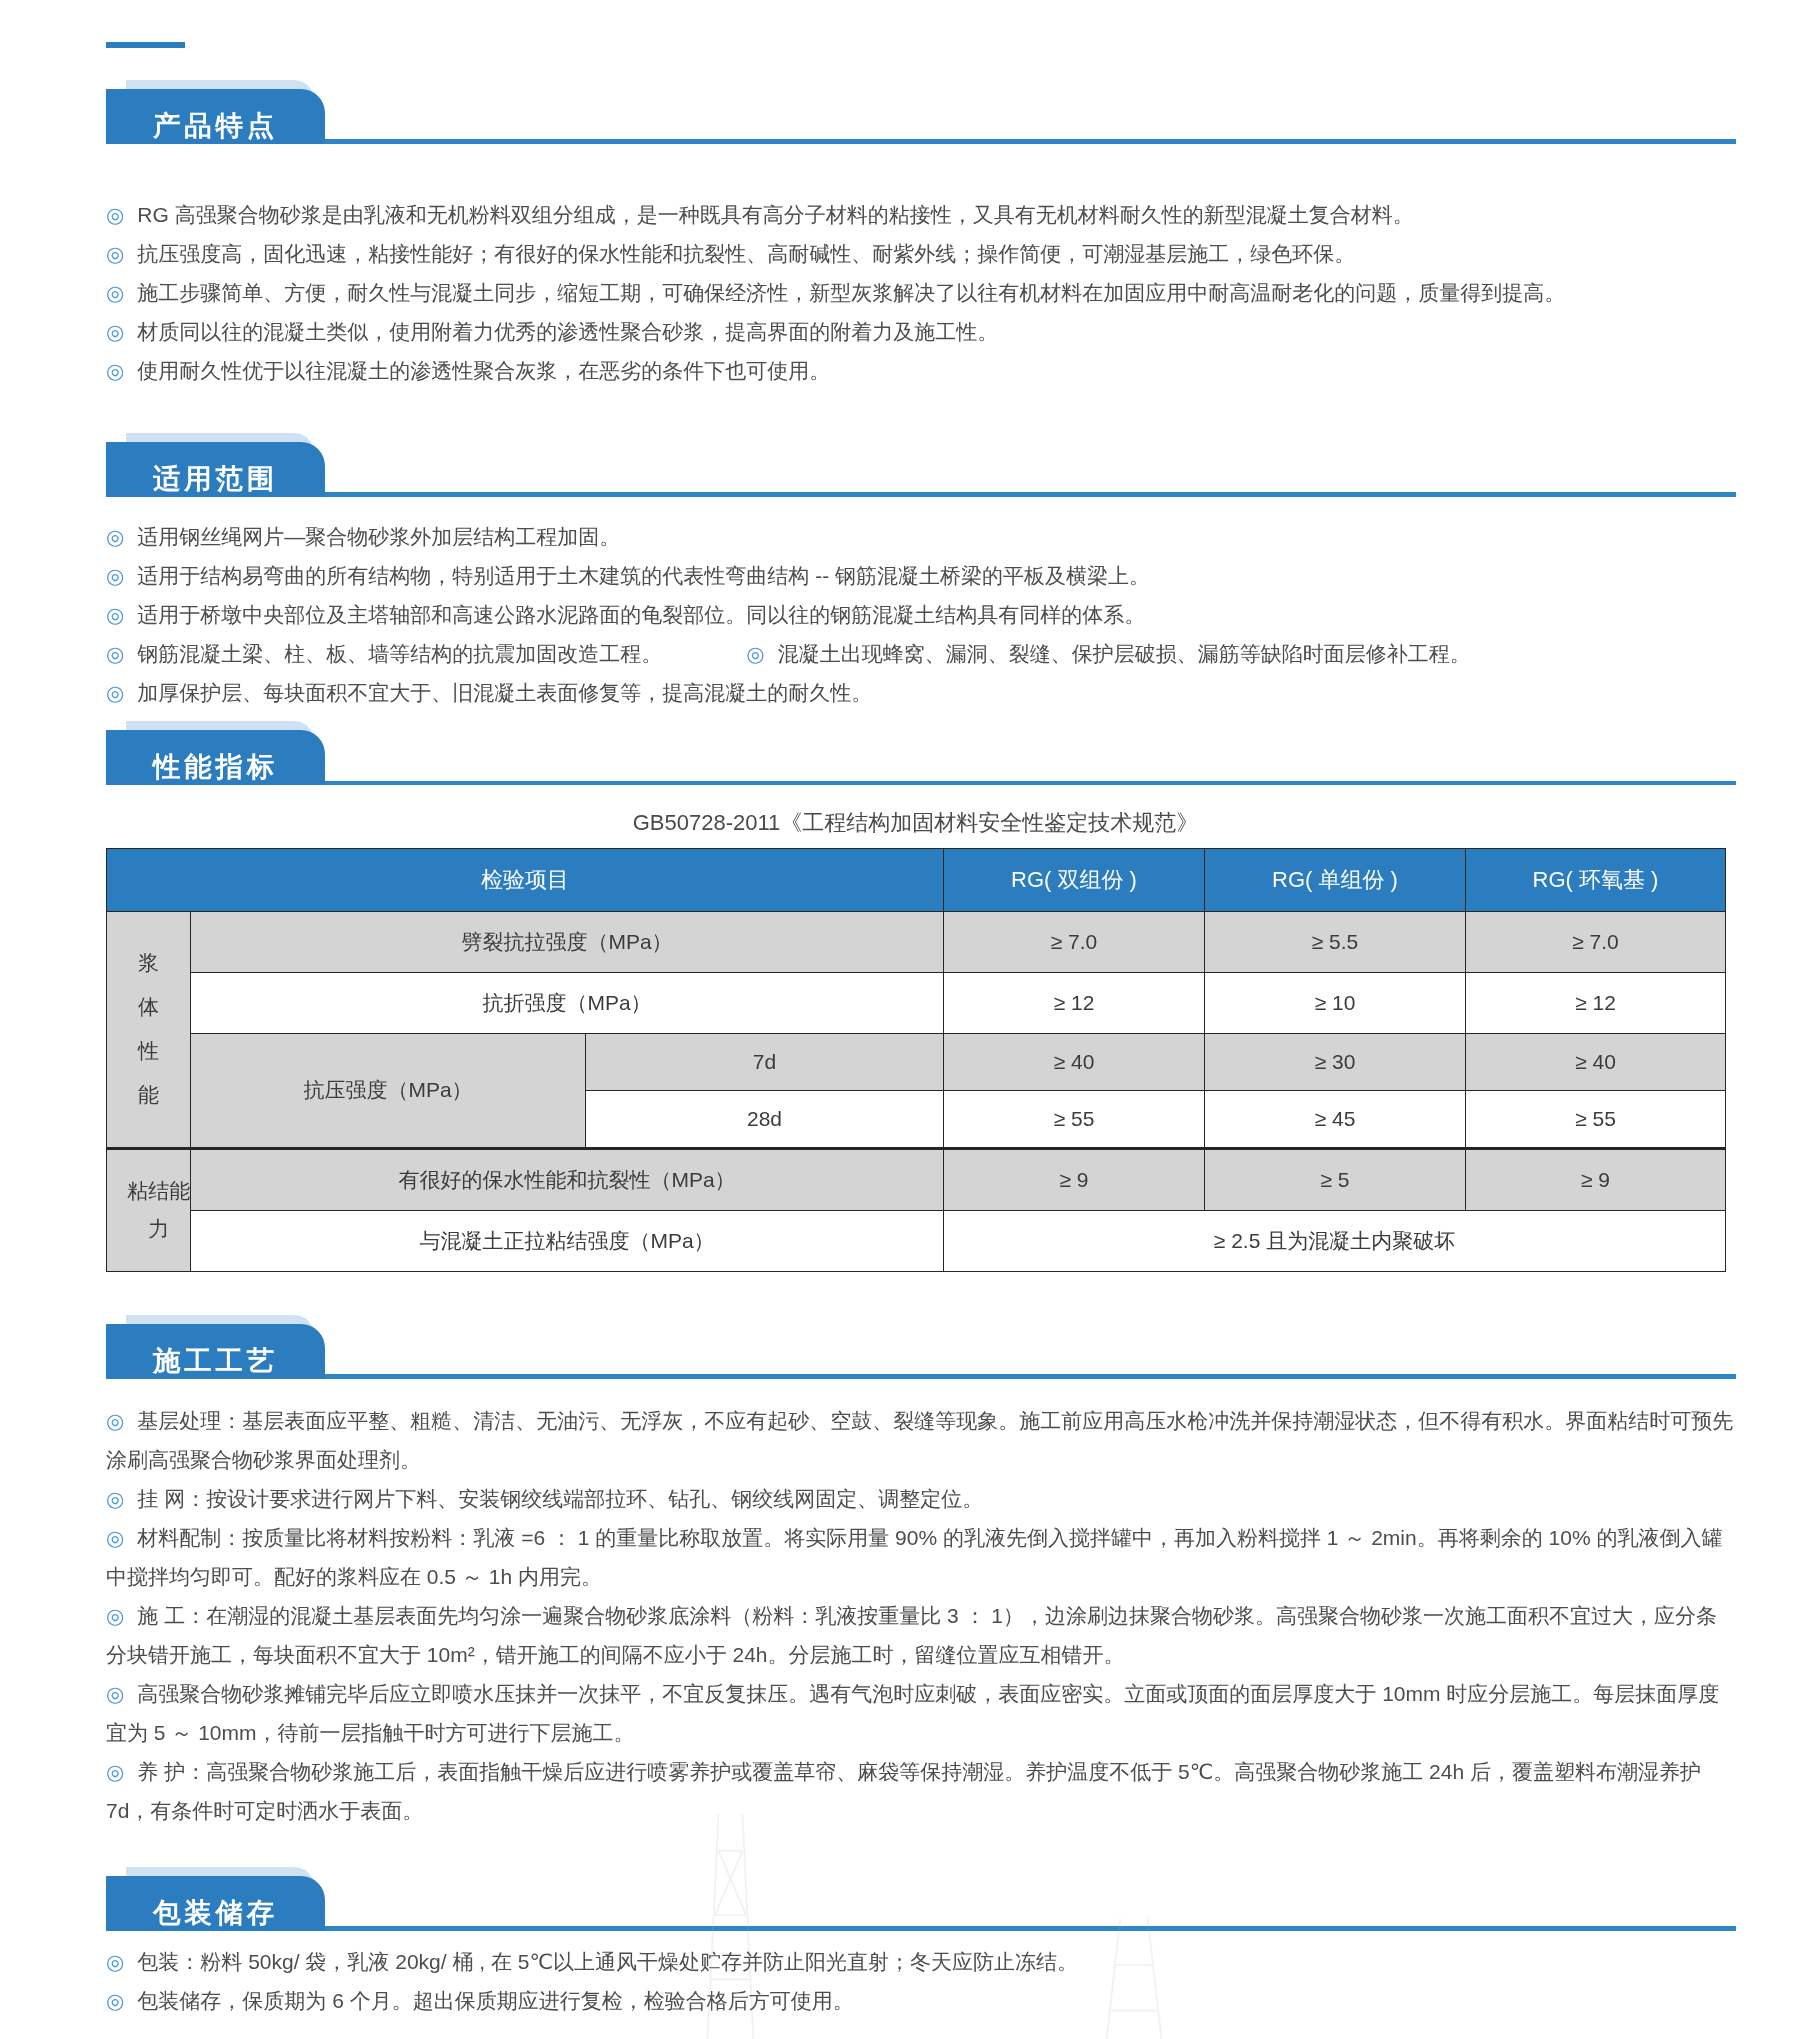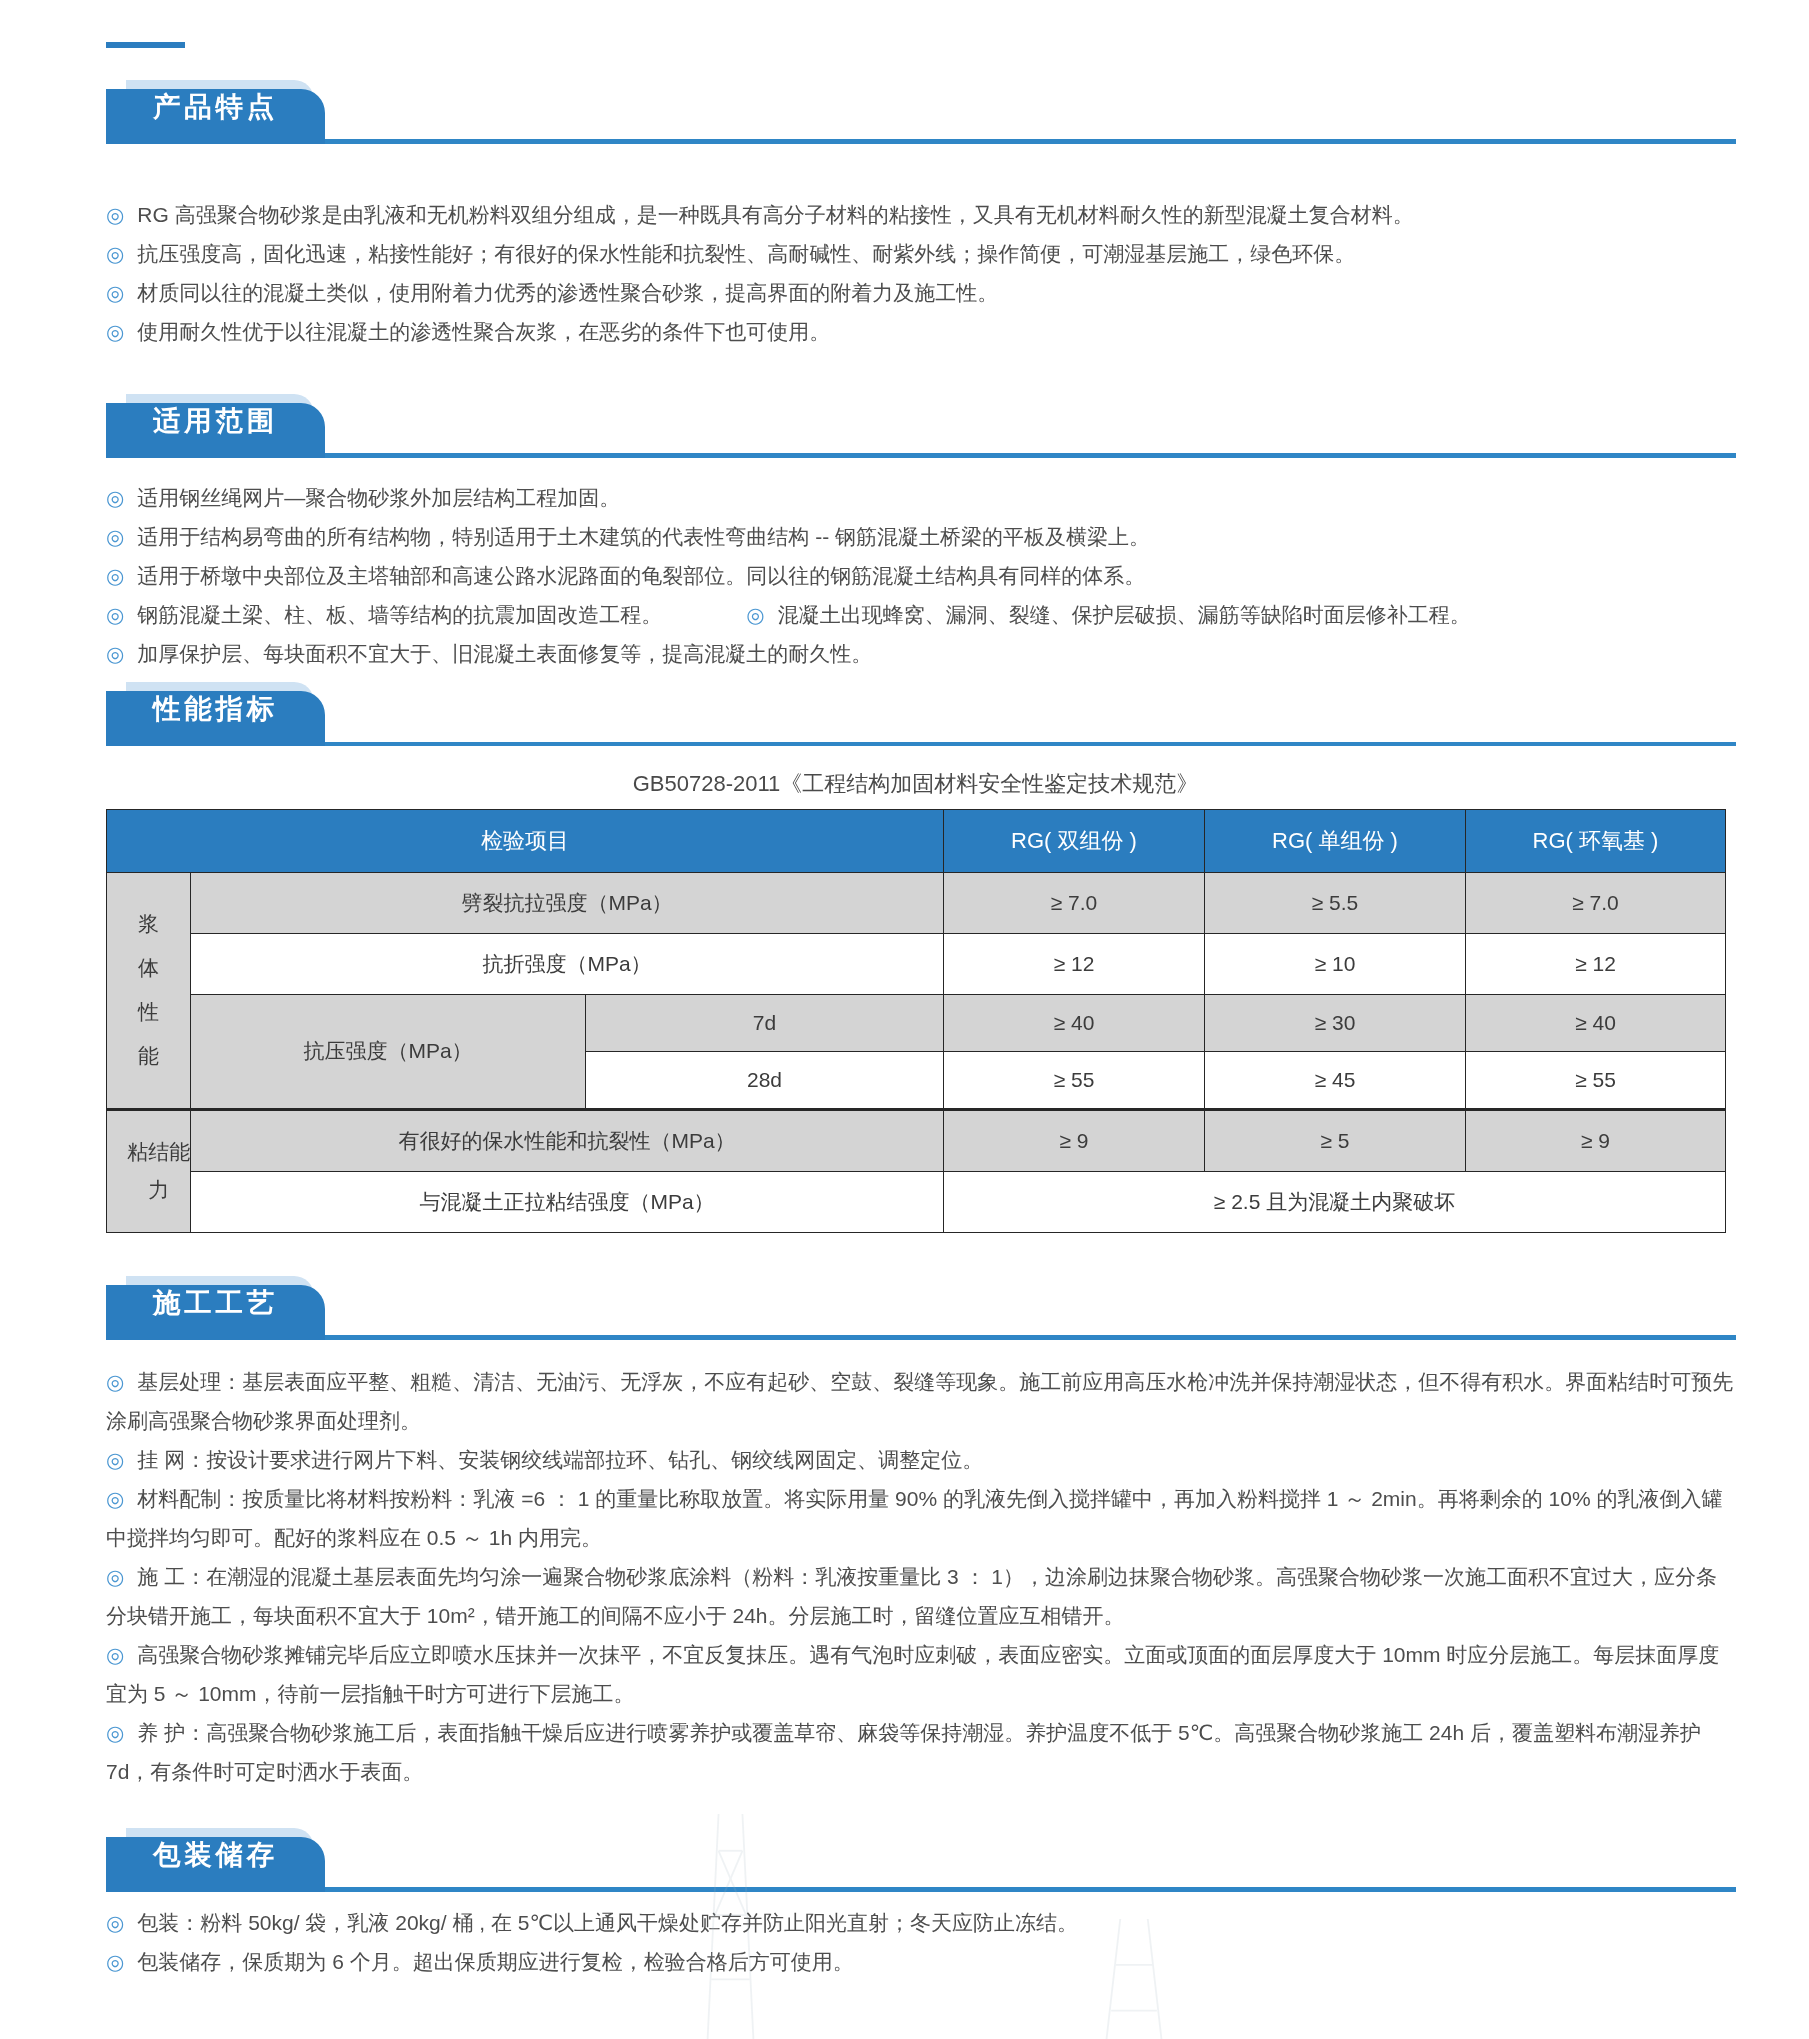--- a/index.html
+++ b/index.html
@@ -27,21 +27,21 @@
   .title-dash{width:79px;height:5.5px;background:var(--accent);margin-top:42px;}
 
   .sec-head{position:relative;height:59px;}
   .sec-rule{position:absolute;left:0;right:0;bottom:0;height:4.6px;background:var(--rule);}
   .badge-shadow{
     position:absolute;left:20px;bottom:22px;width:188px;height:42px;
     background:var(--accent_light);border-radius:0 20px 0 0;
   }
   .badge{
     position:absolute;left:0;bottom:0;width:219px;height:55px;background:var(--accent);
-    border-radius:0 24px 0 0;display:flex;align-items:flex-start;justify-content:center;
+    border-radius:0 24px 0 0;display:flex;align-items:flex-end;justify-content:center;
   }
   .badge span{color:#ffffff;font-size:27.5px;font-weight:bold;letter-spacing:3.7px;}
 
   .mt-feat-head{margin-top:37px;}
   .mt-feat{margin-top:51px;}
   .mt-scope-head{margin-top:48px;}
   .mt-scope{margin-top:20px;}
   .mt-perf-head{margin-top:14.7px;}
   .mt-proc-head{margin-top:48px;}
   .mt-proc{margin-top:22px;}
@@ -80,20 +80,21 @@
     <div class="sec-head mt-feat-head">
       <div class="sec-rule"></div>
       <div class="badge-shadow"></div>
       <div class="badge">
         <span>产品特点</span>
       </div>
     </div>
     <div class="blist mt-feat">
       <p><span class="mk">◎</span><span>RG 高强聚合物砂浆是由乳液和无机粉料双组分组成，是一种既具有高分子材料的粘接性，又具有无机材料耐久性的新型混凝土复合材料。</span></p>
       <p><span class="mk">◎</span><span>抗压强度高，固化迅速，粘接性能好；有很好的保水性能和抗裂性、高耐碱性、耐紫外线；操作简便，可潮湿基层施工，绿色环保。</span></p>
+      <p><span class="mk">◎</span><span>施工步骤简单、方便，耐久性与混凝土同步，缩短工期，可确保经济性，新型灰浆解决了以往有机材料在加固应用中耐高温耐老化的问题，质量得到提高。</span></p>
       <p><span class="mk">◎</span><span>材质同以往的混凝土类似，使用附着力优秀的渗透性聚合砂浆，提高界面的附着力及施工性。</span></p>
       <p><span class="mk">◎</span><span>使用耐久性优于以往混凝土的渗透性聚合灰浆，在恶劣的条件下也可使用。</span></p>
     </div>
   </div>
 
   <div>
     <div class="sec-head mt-scope-head">
       <div class="sec-rule"></div>
       <div class="badge-shadow"></div>
       <div class="badge">

